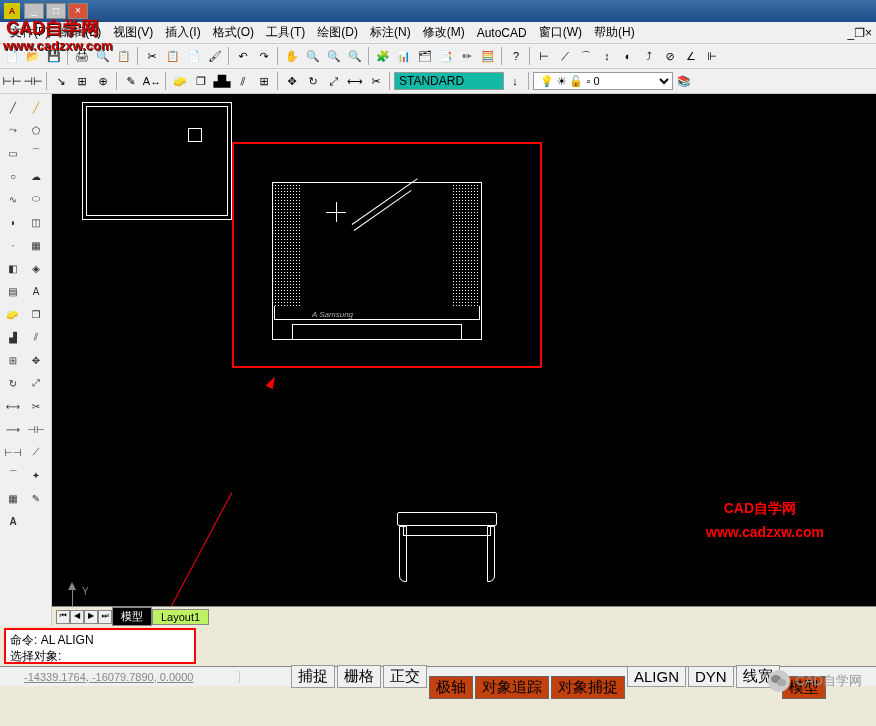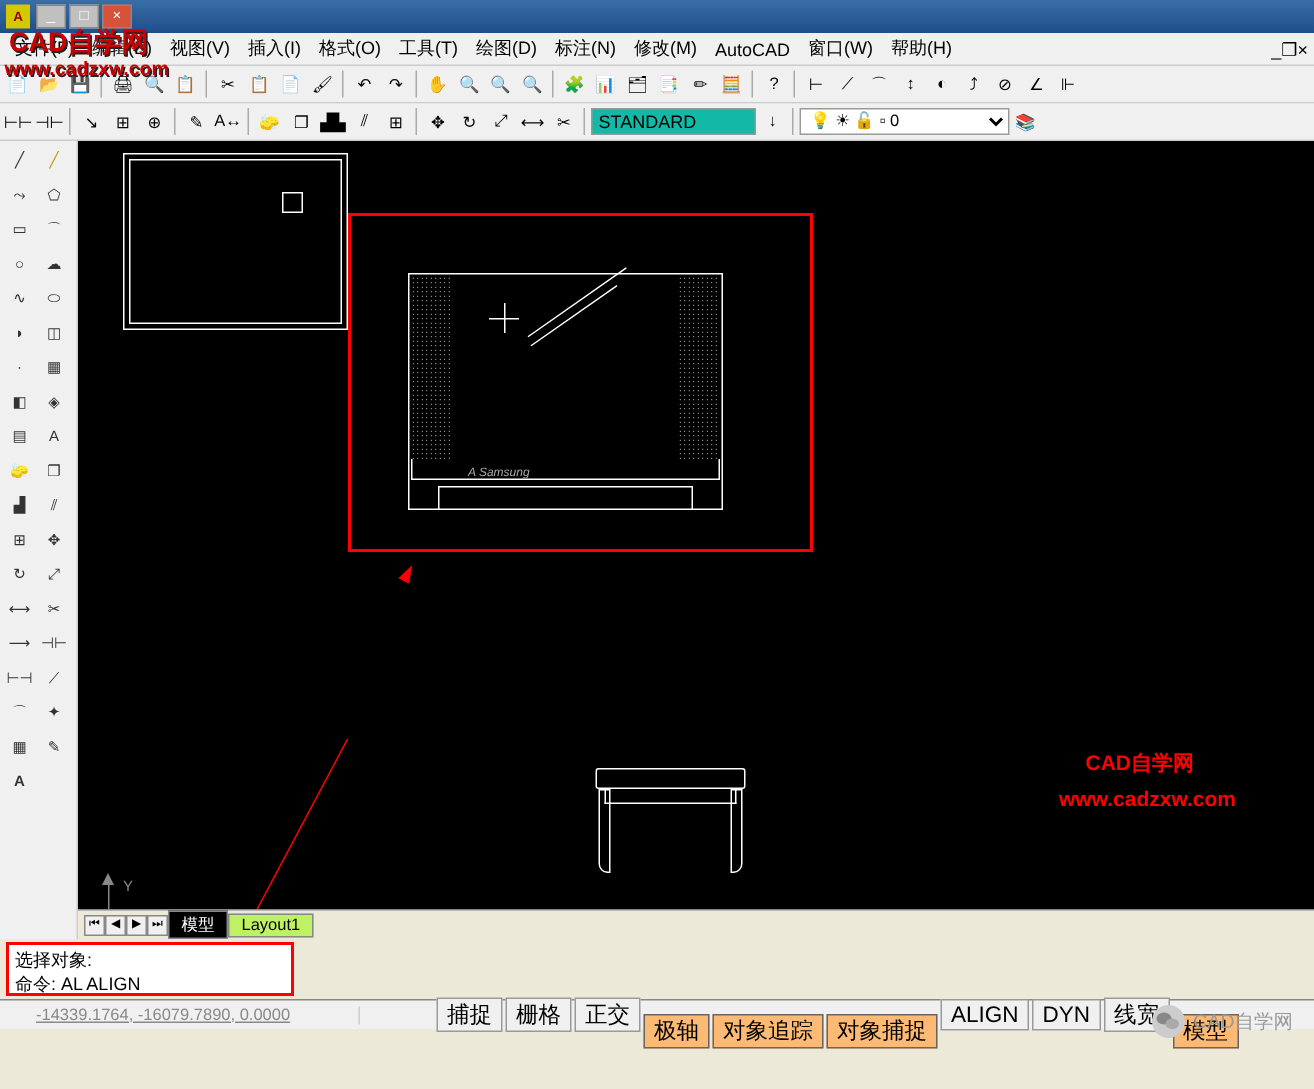--- a/index.html
+++ b/index.html
@@ -76,21 +76,21 @@
 .tab-nav { width: 14px; height: 14px; border: 1px solid #888; background: #f0f0f0; font-size: 8px; text-align: center; cursor: pointer; }
 .tab { padding: 1px 8px; border: 1px solid #888; background: #bef264; font-size: 11px; cursor: pointer; }
 .tab.active { background: #000; color: #fff; }
 
 .cmd-area { border: 2px solid #ff0000; background: #fff; padding: 2px 4px; font-size: 12px; font-family: SimSun, monospace; margin: 2px 680px 2px 4px; height: 36px; }
 .cmd-line { line-height: 16px; }
 
 .status-bar { height: 20px; background: #f0f0f0; border-top: 1px solid #888; display: flex; align-items: center; font-size: 11px; }
 .coords { padding: 0 24px; color: #888; border-right: 1px solid #ccc; min-width: 240px; text-decoration: underline; }
 .status-btn { padding: 1px 6px; border: 1px solid #999; margin: 0 1px; background: #f0f0f0; cursor: pointer; font-size: 15px; }
-.status-btn.active { background: #fdba74; border-color: #666; margin-top: 21px; }
+.status-btn.active { background: #c2410c; border-color: #666; margin-top: 21px; }
 
 .layer-lightbulb { color: #d4c800; }
 </style>
 </head>
 <body>
 
 <div class="title-bar">
   <div class="app-icon">A</div>
   <div class="win-btns">
     <div class="win-btn">_</div>
@@ -316,22 +316,22 @@
       <div class="tab-nav">◀</div>
       <div class="tab-nav">▶</div>
       <div class="tab-nav">⏭</div>
       <div class="tab active">模型</div>
       <div class="tab">Layout1</div>
     </div>
   </div>
 </div>
 
 <div class="cmd-area">
+  <div class="cmd-line">命令: AL ALIGN</div>
   <div class="cmd-line">选择对象:</div>
-  <div class="cmd-line">命令: AL ALIGN</div>
 </div>
 
 <div class="status-bar">
   <div class="coords">-14339.1764, -16079.7890, 0.0000</div>
   <div style="flex:0 0 50px"></div>
   <div class="status-btn">捕捉</div>
   <div class="status-btn">栅格</div>
   <div class="status-btn">正交</div>
   <div class="status-btn active">极轴</div>
   <div class="status-btn active">对象追踪</div>

